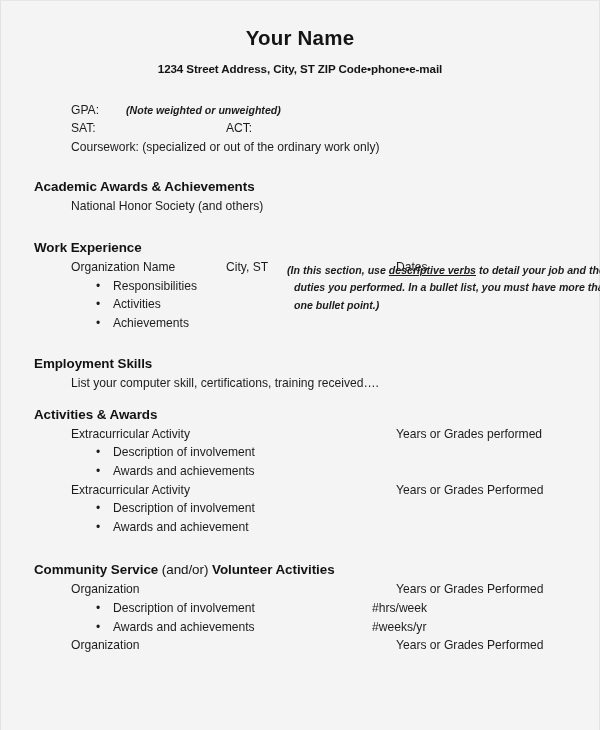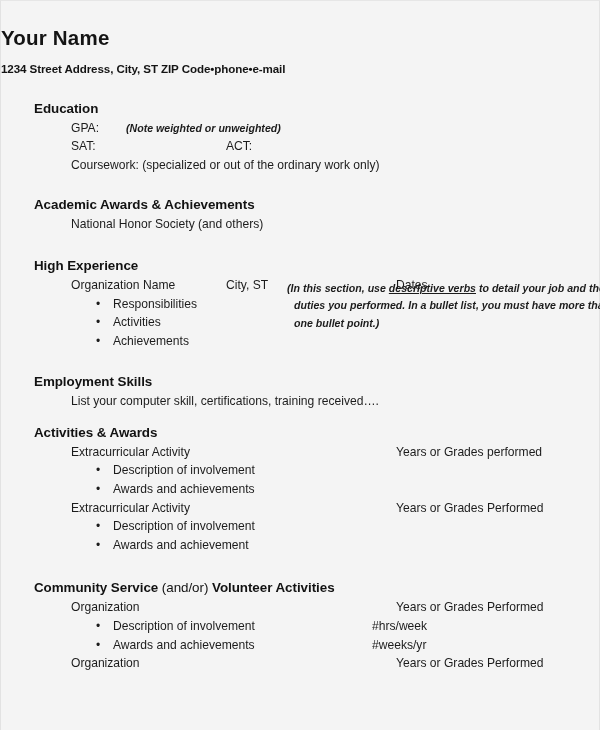--- a/index.html
+++ b/index.html
@@ -23,21 +23,21 @@
     height: 730px;
     background: #f4f4f4;
     border-left: 1px solid #e2e2e2;
     border-right: 1px solid #e3e3e3;
     border-top: 1px solid #e6e6e6;
     padding: 0;
   }
 
   
   .doc-header {
-    text-align: left;
+    text-align: center;
     padding-top: 26px;
   }
   .doc-name {
     font-size: 20.5px;
     font-weight: bold;
     letter-spacing: 0.2px;
     line-height: 1.1;
     color: #141414;
   }
   .doc-contact {
@@ -174,41 +174,40 @@
 <body>
 
 <div class="page">
 
   <div class="doc-header">
     <div class="doc-name">Your Name</div>
     <div class="doc-contact">1234 Street Address, City, ST ZIP Code•phone•e-mail</div>
   </div>
 
   <div class="section" id="sec-education">
-    <div class="section-title">Education</div>
     <div class="section-body body-indent">
       <div class="line">
         <span class="col-gpa">GPA:</span><span class="note">(Note weighted or unweighted)</span>
       </div>
       <div class="line">
         <span class="col-sat">SAT:</span><span>ACT:</span>
       </div>
       <div class="line">Coursework: (specialized or out of the ordinary work only)</div>
     </div>
   </div>
 
   <div class="section" id="sec-awards">
     <div class="section-title">Academic Awards &amp; Achievements</div>
     <div class="section-body body-indent">
       <div class="line">National Honor Society (and others)</div>
     </div>
   </div>
 
   <div class="section" id="sec-work">
-    <div class="section-title">High Experience</div>
+    <div class="section-title">Work Experience</div>
     <div class="section-body body-indent work-block">
 
       <div class="row">
         <span class="col-a">Organization Name</span><span>City, ST</span>
         <span class="right">Dates</span>
       </div>
 
 
       <ul class="bullets">
         <li>

